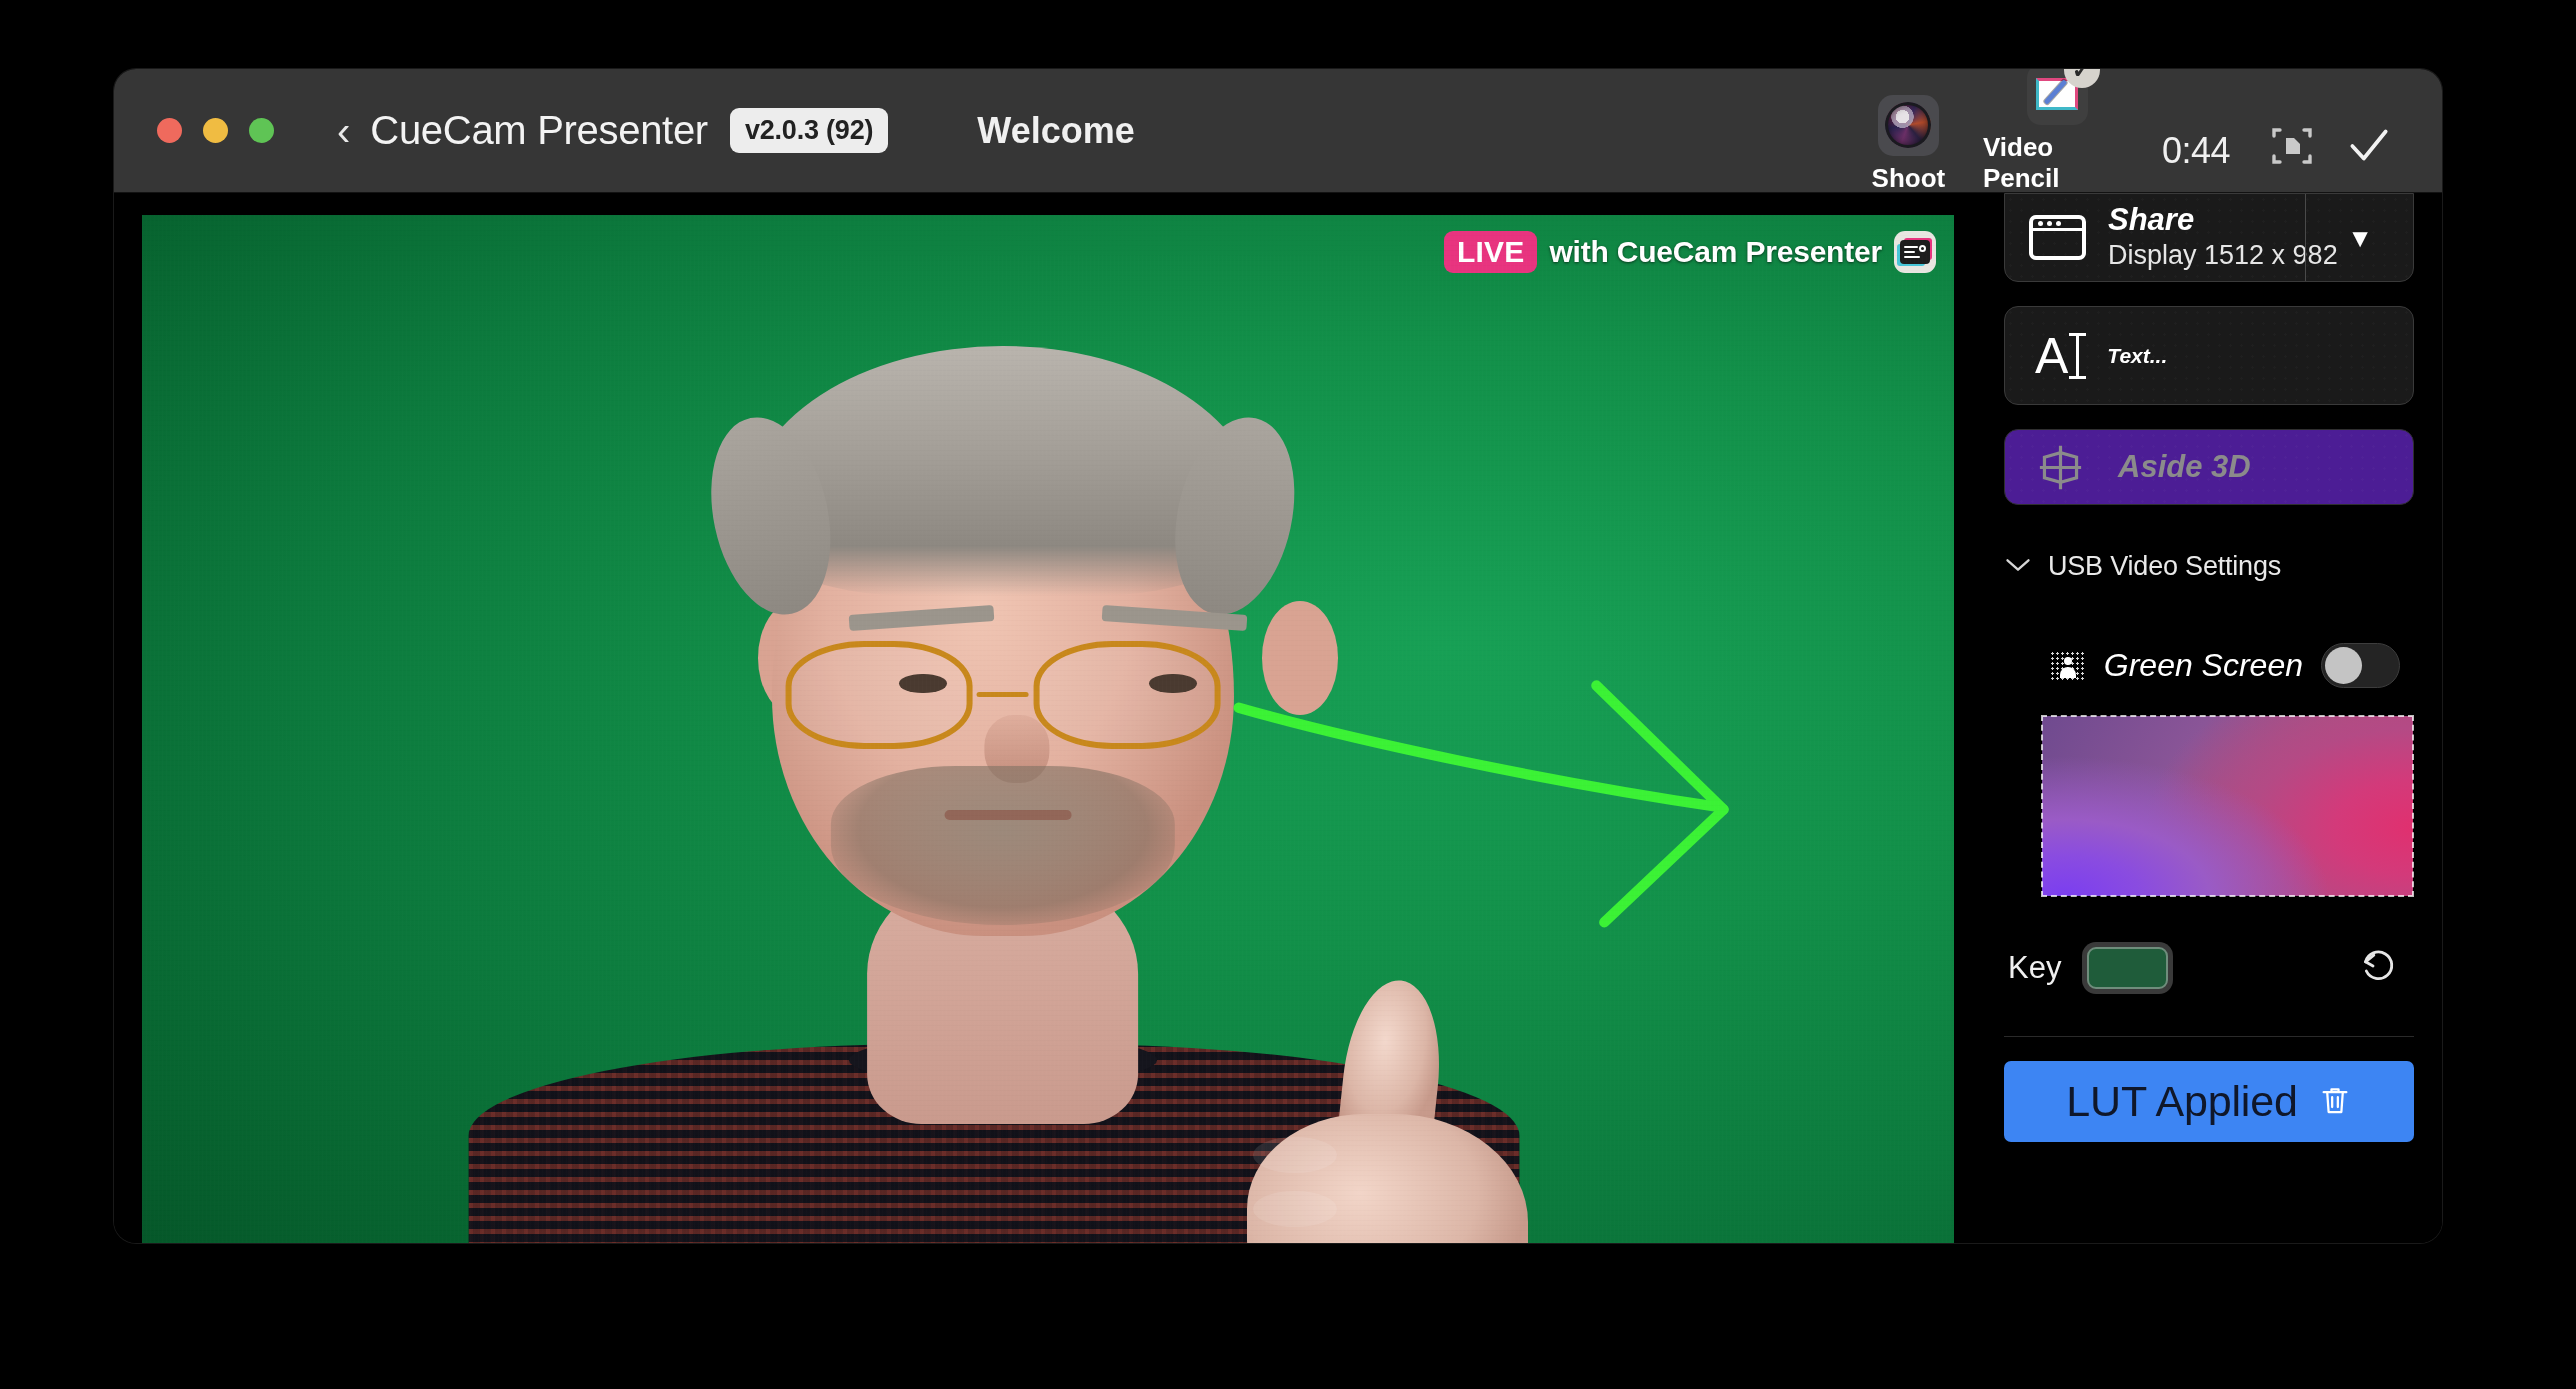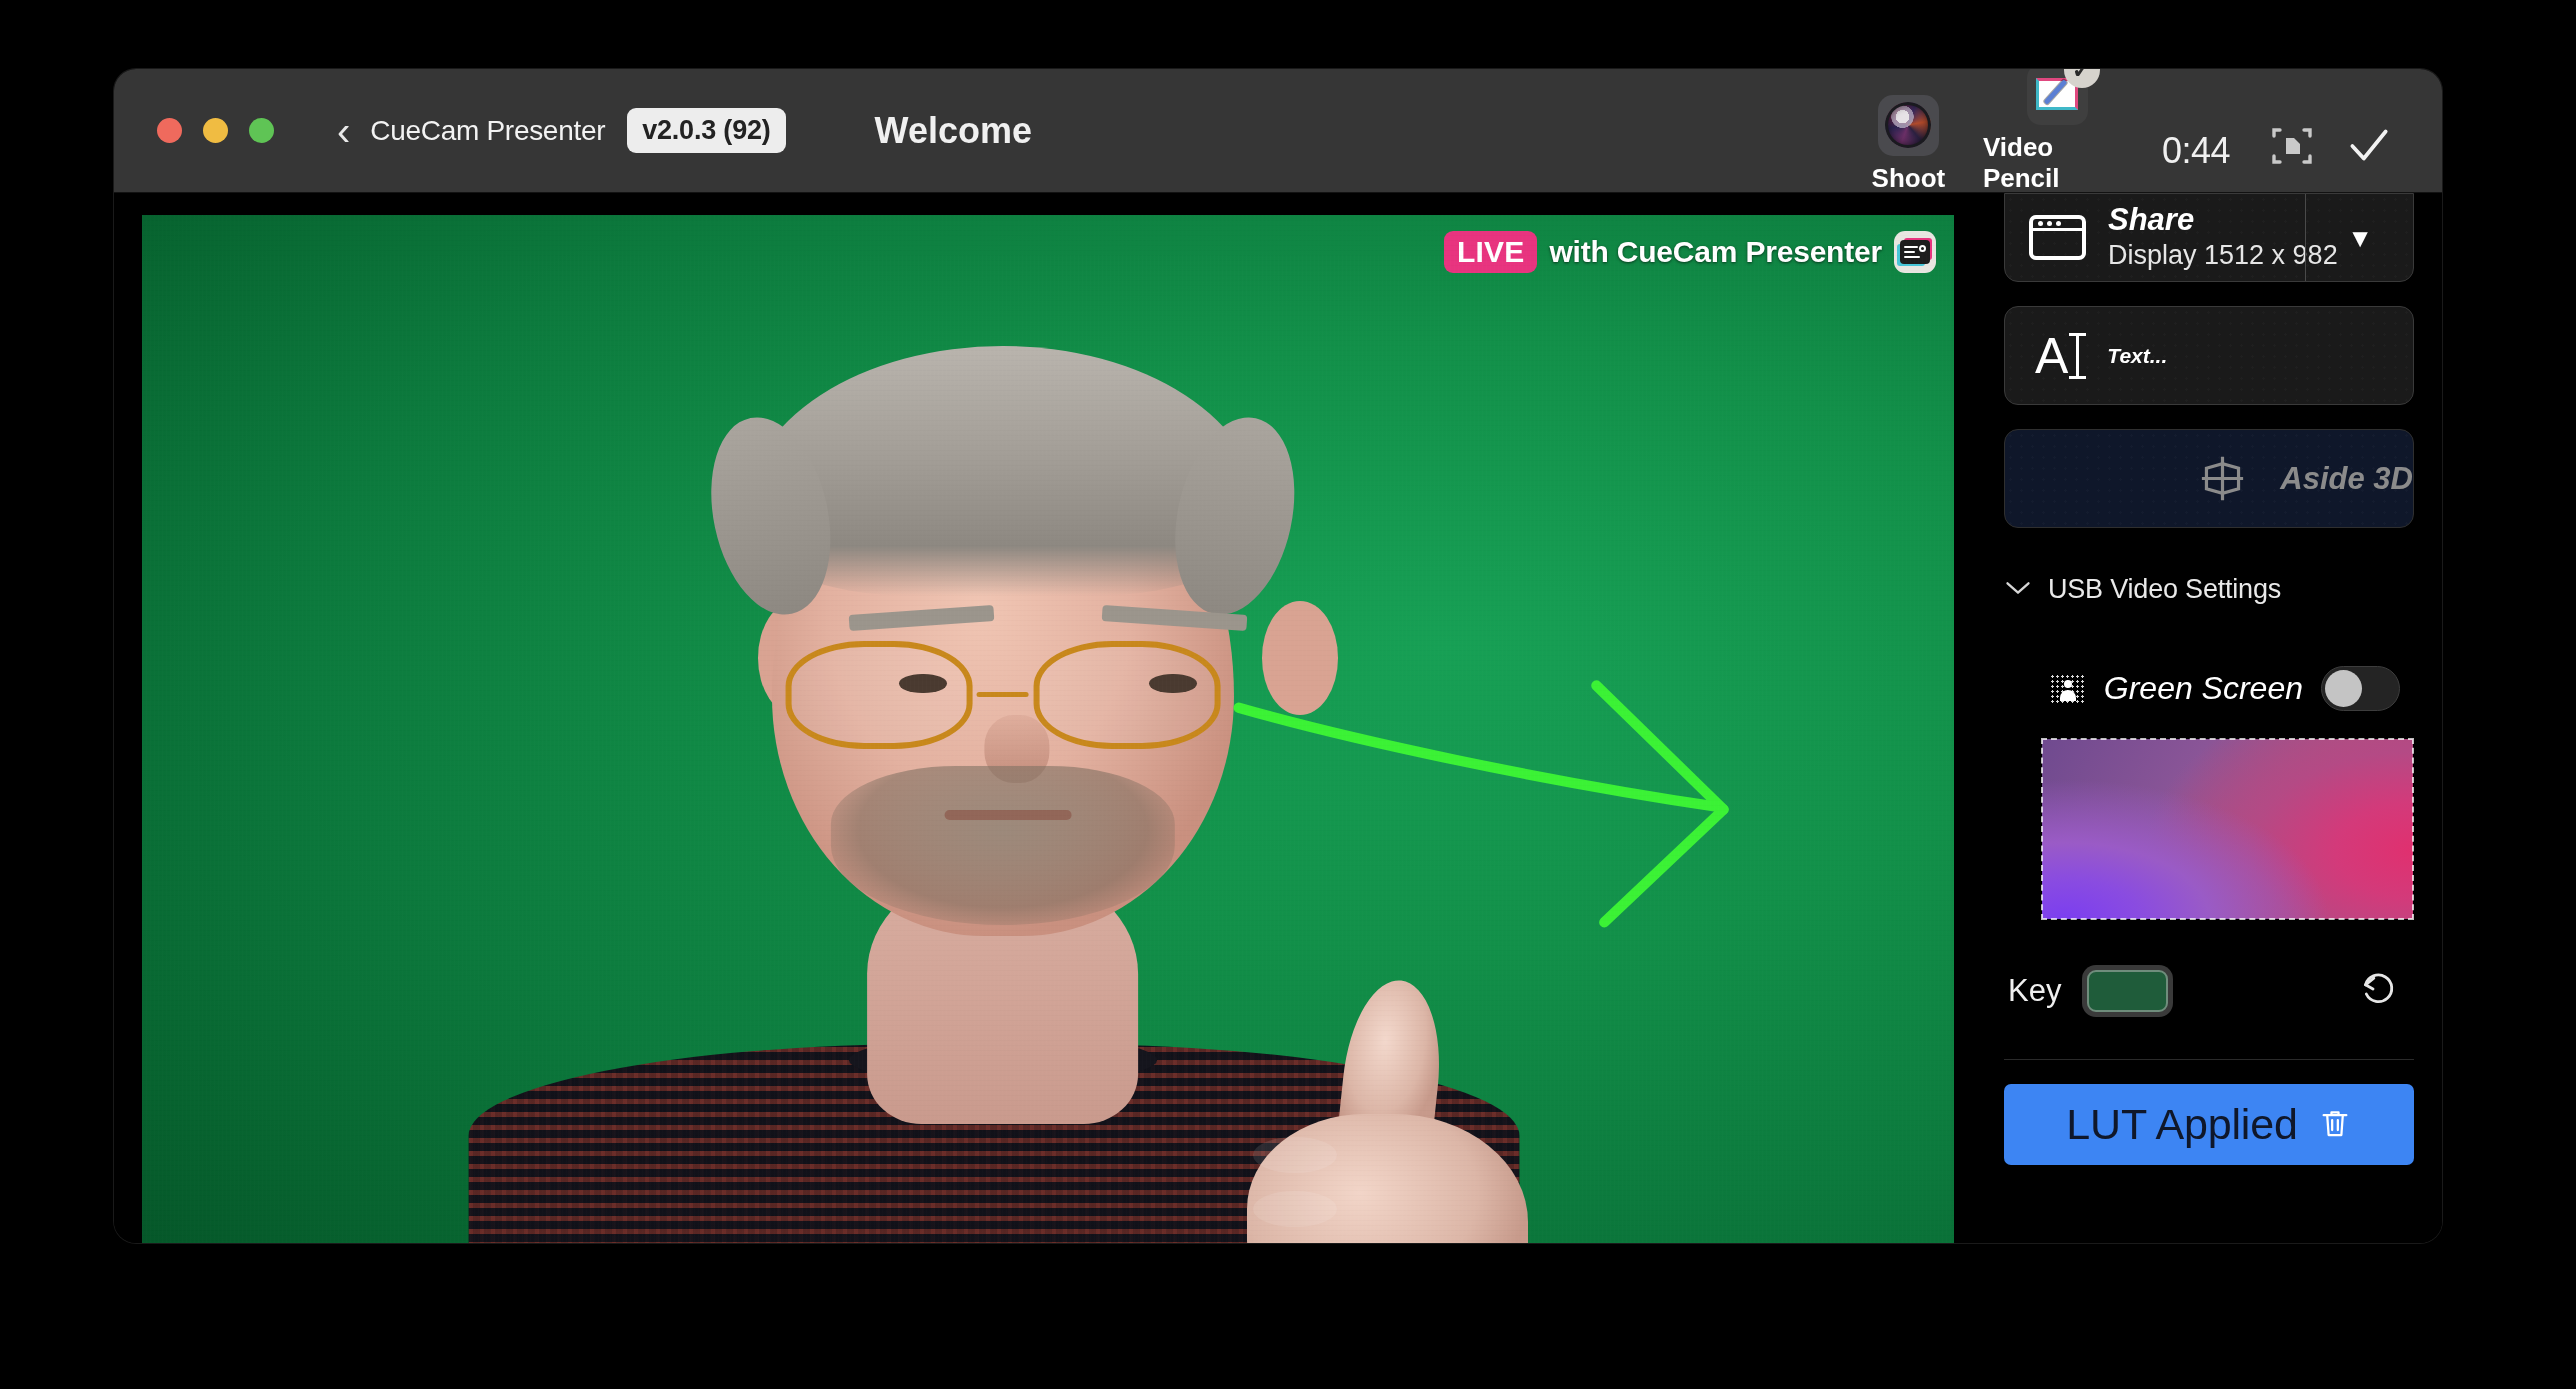--- a/index.html
+++ b/index.html
@@ -19,21 +19,21 @@
     position:relative; height:124px; background:#363636;
     border-bottom:1px solid #121212;
     display:flex; align-items:center;
   }
   .traffic { display:flex; gap:21px; margin-left:43px; }
   .light { width:25px; height:25px; border-radius:50%; }
   .light.red{background:#ef6a5d;} .light.yellow{background:#f0bc42;} .light.green{background:#5fc455;}
 
   .back-chevron { margin-left:63px; color:#e9e9e9; font-size:40px; line-height:1;
                   font-weight:300; }
-  #app-title { margin-left:20px; color:#f3f3f3; font-size:28px; letter-spacing:-0.3px; }
+  #app-title { margin-left:20px; color:#f3f3f3; font-size:40px; letter-spacing:-0.3px; }
   #version-badge { margin-left:22px; background:#ededed; color:#222; font-size:27px;
                    font-weight:700; padding:7px 15px; border-radius:9px; letter-spacing:-0.2px;}
   #doc-title { margin-left:89px; color:#f0f0f0; font-size:36px; font-weight:700; }
 
   #toolbar-right { margin-left:auto; display:flex; align-items:flex-end; gap:0; padding-right:48px; }
 
   .tool-item { display:flex; flex-direction:column; align-items:center; width:149px;
                position:relative; padding-bottom:4px;}
   .tool-label { color:#fff; font-size:26px; font-weight:700; margin-top:7px; }
 
@@ -178,22 +178,22 @@
                  color:#fff; font-size:26px; }
 
   #text-card { height:99px; margin-top:24px; display:flex; align-items:center; }
   .text-icon { margin-left:30px; display:flex; align-items:center; gap:2px; color:#fff; }
   .text-icon .A { font-size:50px; line-height:1; font-weight:400; }
   .text-icon .bar { width:3px; height:46px; background:#fff; position:relative; margin-left:6px;}
   .text-icon .bar::before,.text-icon .bar::after{content:"";position:absolute;left:-7px;width:17px;height:3px;background:#fff;}
   .text-icon .bar::before{top:0;} .text-icon .bar::after{bottom:0;}
   #text-placeholder { margin-left:28px; color:#fff; font-size:21px; font-weight:700; font-style:italic; }
 
-  #aside-card { height:99px; margin-top:24px; display:flex; align-items:center;
-                background:#0f172a; border-color:#2f2f2f;justify-content:flex-end; }
+  #aside-card { height:76px; margin-top:24px; display:flex; align-items:center;
+                background:#4c1d95; border-color:#2f2f2f; }
   #aside-label { margin-left:30px; color:#8b8b8b; font-size:31px; font-weight:700; font-style:italic; }
   .cube-icon { margin-left:28px; width:55px; height:55px; flex:none; position:relative; }
 
   #usb-section { margin-top:46px; display:flex; align-items:center; gap:16px; }
   #usb-caret { color:#d6d6d6; font-size:22px; }
   #usb-title { color:#e9e9e9; font-size:27px; letter-spacing:-0.2px; }
 
   #green-row { margin-top:61px; display:flex; align-items:center; justify-content:flex-end;
                padding-right:14px; gap:18px; }
   .person-icon { width:36px; height:30px; position:relative; }

